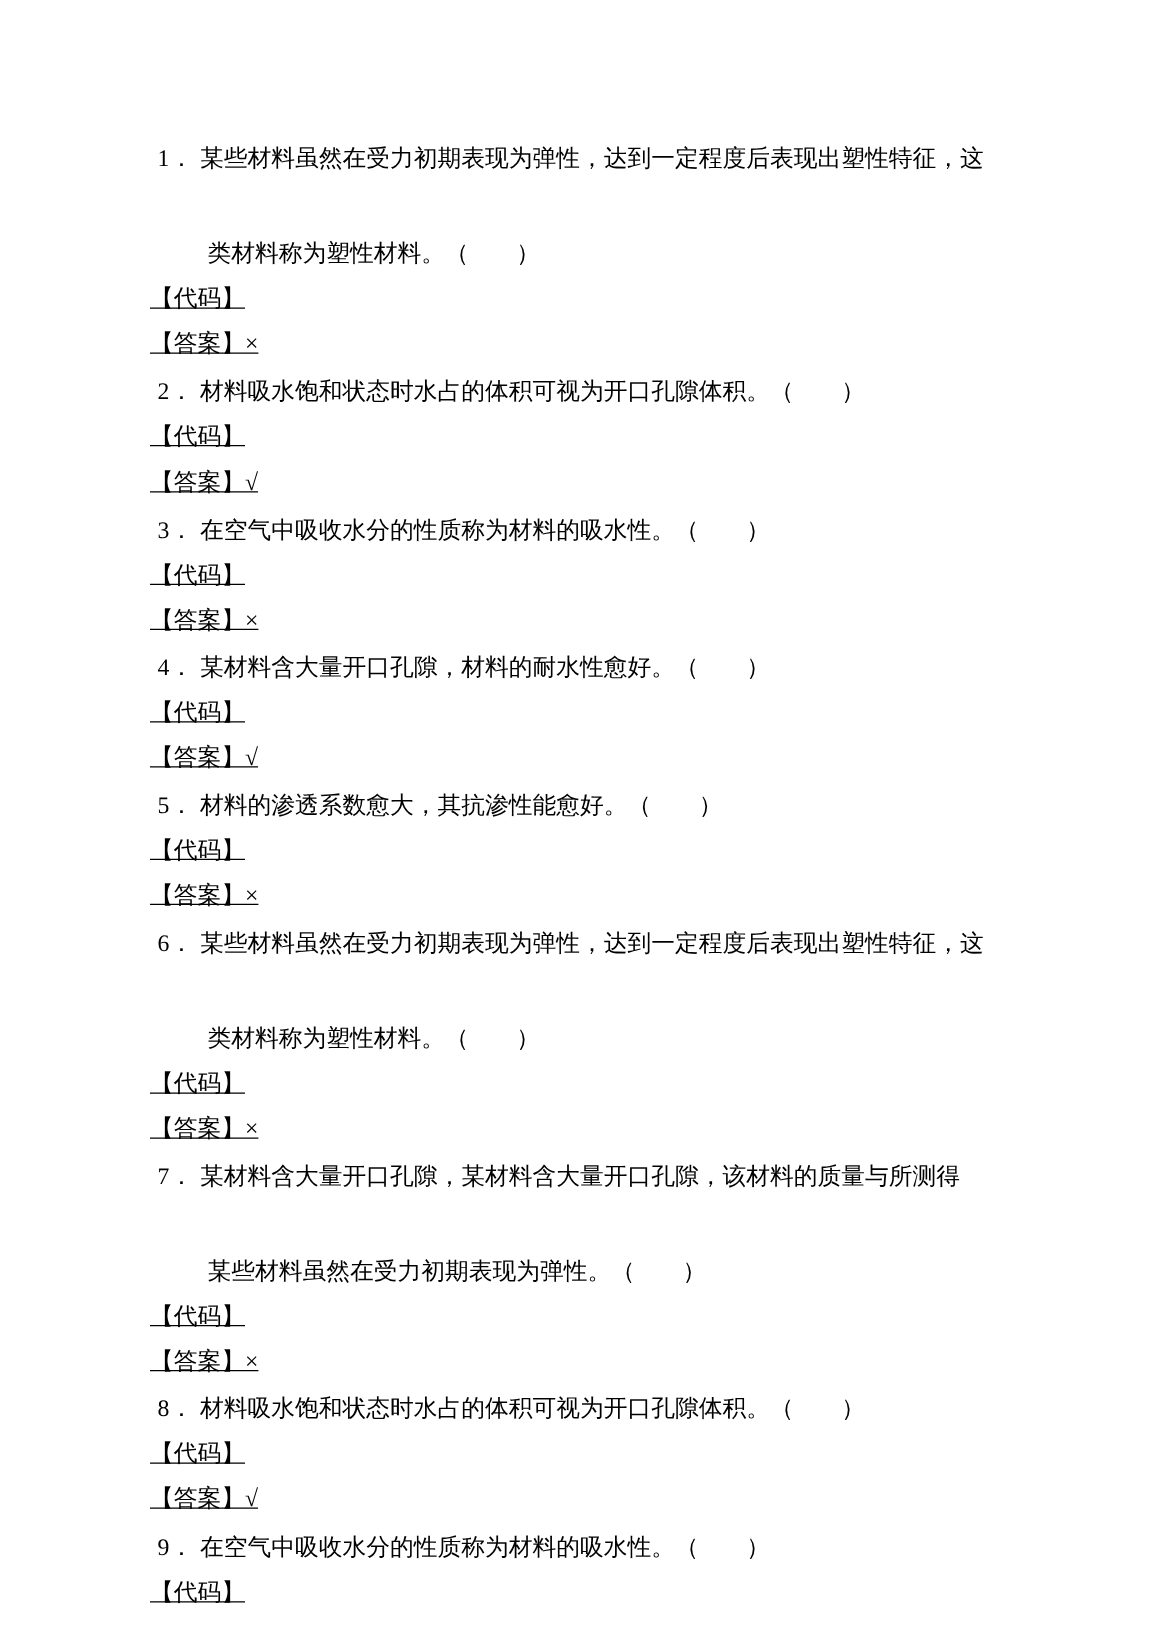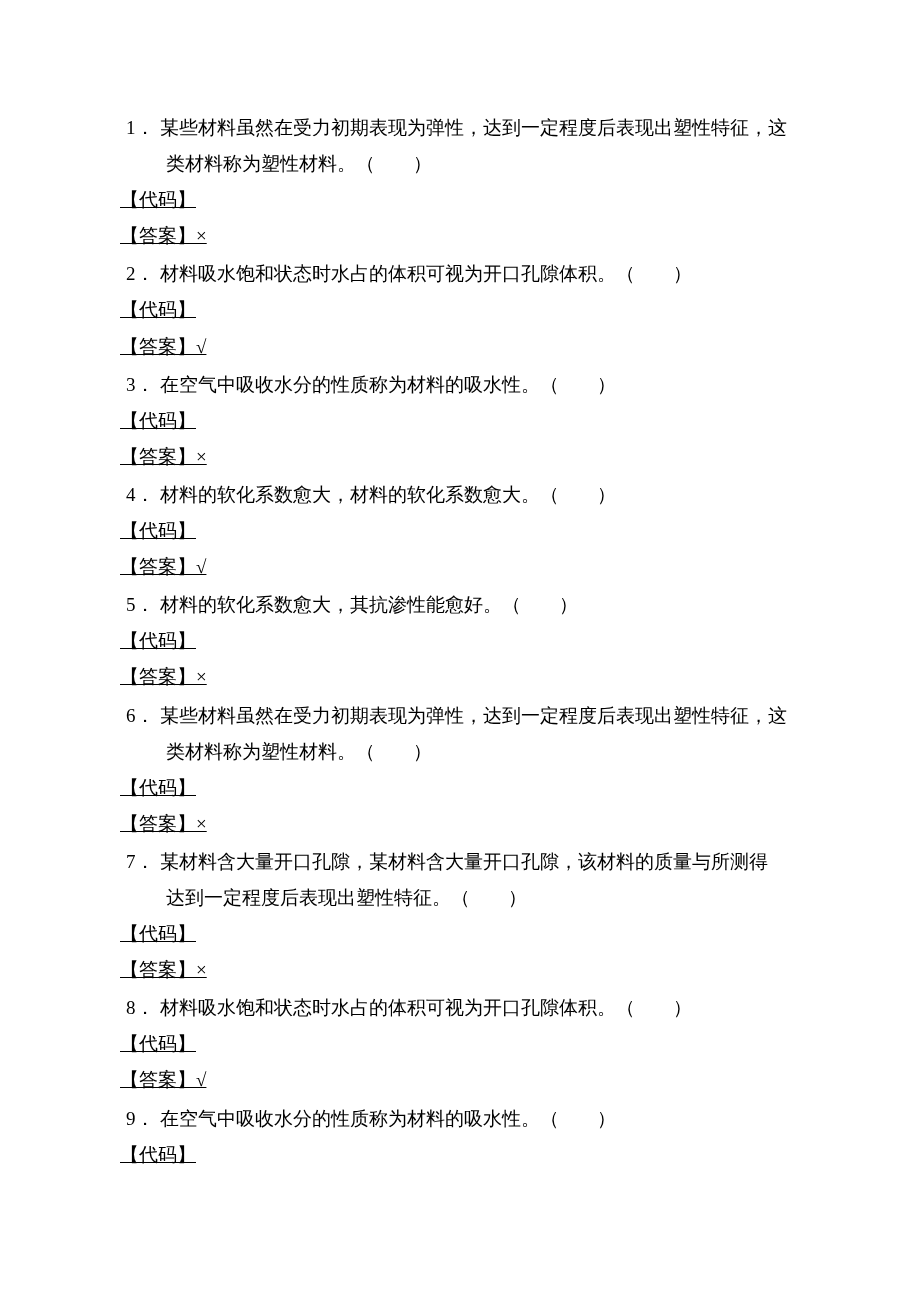--- a/index.html
+++ b/index.html
@@ -28,20 +28,21 @@
       text-align: left;
       padding-left: 6px;
     }
     .question-text {
       flex: 1;
       text-align: justify;
     }
     .question-continuation {
       padding-left: 46px;
       text-align: justify;
+      margin-top: 40px;
     }
     .code-line, .answer-line {
       padding-left: 0;
       text-decoration: underline;
     }
   </style>
 </head>
 <body>
 
 <div id="content">
@@ -66,48 +67,48 @@
       <div class="question-line">
         <span class="question-number">3．</span>
         <span class="question-text">在空气中吸收水分的性质称为材料的吸水性。（　　）</span>
       </div>
       <div class="code-line">【代码】</div>
       <div class="answer-line"><span>【答案】</span><span>×</span></div>
     </div>
     <div class="question-block">
       <div class="question-line">
         <span class="question-number">4．</span>
-        <span class="question-text">材料的软化系数愈大，材料的软化系数愈大。（　　）</span>
+        <span class="question-text">某材料含大量开口孔隙，材料的耐水性愈好。（　　）</span>
       </div>
       <div class="code-line">【代码】</div>
       <div class="answer-line"><span>【答案】</span><span>√</span></div>
     </div>
     <div class="question-block">
       <div class="question-line">
         <span class="question-number">5．</span>
-        <span class="question-text">材料的软化系数愈大，其抗渗性能愈好。（　　）</span>
+        <span class="question-text">材料的渗透系数愈大，其抗渗性能愈好。（　　）</span>
       </div>
       <div class="code-line">【代码】</div>
       <div class="answer-line"><span>【答案】</span><span>×</span></div>
     </div>
     <div class="question-block">
       <div class="question-line">
         <span class="question-number">6．</span>
         <span class="question-text">某些材料虽然在受力初期表现为弹性，达到一定程度后表现出塑性特征，这</span>
       </div>
       <div class="question-continuation">类材料称为塑性材料。（　　）</div>
       <div class="code-line">【代码】</div>
       <div class="answer-line"><span>【答案】</span><span>×</span></div>
     </div>
     <div class="question-block">
       <div class="question-line">
         <span class="question-number">7．</span>
         <span class="question-text">某材料含大量开口孔隙，某材料含大量开口孔隙，该材料的质量与所测得</span>
       </div>
-      <div class="question-continuation">达到一定程度后表现出塑性特征。（　　）</div>
+      <div class="question-continuation">某些材料虽然在受力初期表现为弹性。（　　）</div>
       <div class="code-line">【代码】</div>
       <div class="answer-line"><span>【答案】</span><span>×</span></div>
     </div>
     <div class="question-block">
       <div class="question-line">
         <span class="question-number">8．</span>
         <span class="question-text">材料吸水饱和状态时水占的体积可视为开口孔隙体积。（　　）</span>
       </div>
       <div class="code-line">【代码】</div>
       <div class="answer-line"><span>【答案】</span><span>√</span></div>

